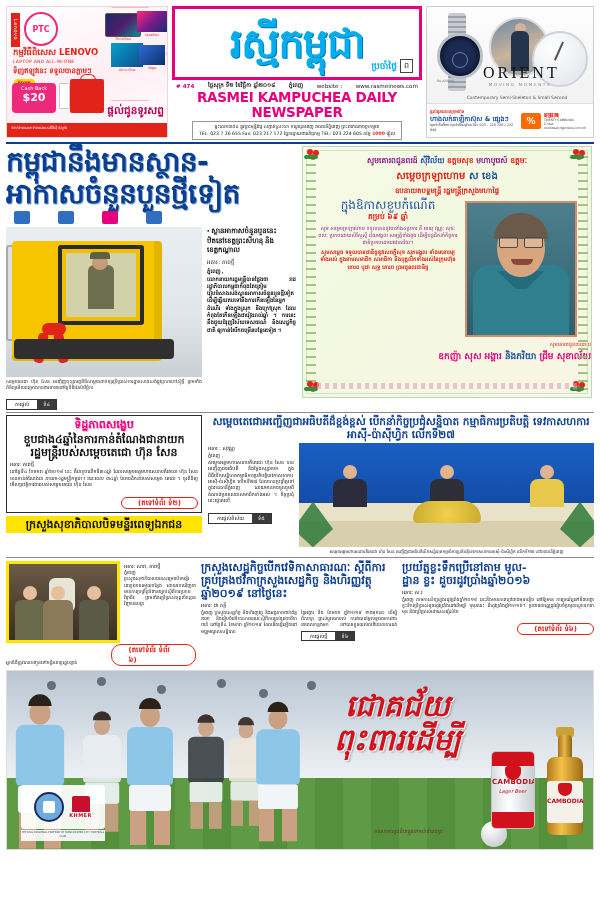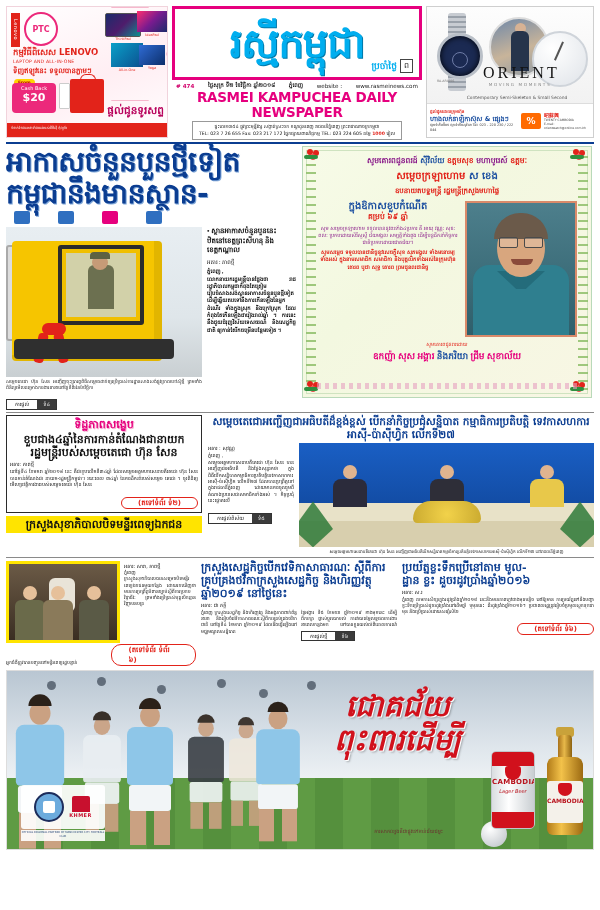--- a/index.html
+++ b/index.html
@@ -176,36 +176,36 @@
   .cg-flower i:nth-child(3){left:3px;top:5px;background:#e94b4b;}
   .cg-flower b{position:absolute;left:-3px;top:6px;width:14px;height:4px;background:#2f8f3f;border-radius:3px;display:block;}
   .cg-head{text-align:center;padding-top:9px;}
   .cg-l1{font-size:7.6px;color:#8a1b8a;font-weight:bold;}
   .cg-l1 .blue{color:#1b4fa0;} .cg-l1 .red{color:#e2231a;}
   .cg-l2{font-size:10px;color:#e2231a;font-weight:bold;margin-top:2px;}
   .cg-l2 .nm{color:#1b4fa0;}
   .cg-l3{font-size:7px;color:#e2231a;font-weight:bold;margin-top:2px;}
   .cg-cols{display:flex;padding:5px 14px 0 14px;gap:6px;}
   .cg-txt{flex:1;text-align:center;}
-  .cg-t1{font-size:10px;color:#1b4fa0;font-weight:bold;line-height:9px;}
+  .cg-t1{font-size:12px;color:#1b4fa0;font-weight:normal;line-height:9px;}
   .cg-t2{font-size:7.6px;color:#e2231a;font-weight:bold;line-height:10px;margin-top:2px;}
   .cg-t3{font-size:5px;color:#8a1b8a;line-height:7px;margin-top:3px;}
   .cg-t4{font-size:5.4px;color:#e2231a;font-weight:bold;line-height:7.4px;margin-top:3px;}
   .cg-portrait{width:108px;height:132px;border:2px solid #d98a6a;background:#3b6a78;position:relative;overflow:hidden;}
   .pt-bg{position:absolute;inset:0;background:linear-gradient(180deg,#4d7f8c,#2f5f6b);}
   .pt-body{position:absolute;left:6px;bottom:0;width:96px;height:70px;background:#2f7f8f;border-radius:16px 16px 0 0;}
   .pt-collar{position:absolute;left:30px;bottom:46px;width:48px;height:18px;background:#246c7b;
     clip-path:polygon(0 0,100% 0,60% 100%,40% 100%);}
   .pt-head{position:absolute;left:30px;top:16px;width:48px;height:58px;border-radius:24px/30px;background:#d8a67e;}
   .pt-hair{position:absolute;left:27px;top:10px;width:54px;height:26px;border-radius:27px 27px 0 0;background:#6b5a4a;}
   .pt-glass{position:absolute;left:32px;top:34px;width:44px;height:9px;}
   .pt-glass i{position:absolute;width:17px;height:9px;border:1px solid #4a4a4a;border-radius:2px;background:rgba(255,255,255,.2);}
   .pt-glass i:nth-child(1){left:0;} .pt-glass i:nth-child(2){right:0;}
   .pt-mouth{position:absolute;left:44px;top:56px;width:22px;height:6px;border-radius:0 0 11px 11px;background:#8a4a3a;}
-  .cg-foot{text-align:center;margin-top:4px;font-family:Liberation Serif, serif;}
+  .cg-foot{text-align:right;margin-top:4px;}
   .cg-f1{font-size:5px;color:#e2231a;}
   .cg-f2{font-size:9px;color:#e6007e;font-weight:bold;margin-top:2px;}
   .cg-f2 .b{color:#1b4fa0;}
   .cg-wave{position:absolute;left:14px;right:14px;bottom:8px;height:6px;
     background:repeating-linear-gradient(90deg,#e6a0c0 0 4px,transparent 4px 8px);opacity:.6;}
 
   
   .blk{border:1px solid #2b2b2b;padding:3px;box-sizing:border-box;background:#fff;}
   .pink-kicker{text-align:center;color:#e6007e;font-size:11px;font-weight:bold;line-height:12px;
     text-shadow:1px 1px 0 #f7b4d4;}
@@ -428,22 +428,22 @@
     </div>
   </div>
 
   <div class="body-wrap">
     <hr class="hr-blue">
 
     <div class="row-main">
 
       <div class="col-left">
         <div class="headline">
+          <div>កម្ពុជានឹងមានស្ថាន-</div>
           <div>អាកាសចំនួនបួនថ្មីទៀត</div>
-          <div>កម្ពុជានឹងមានស្ថាន-</div>
         </div>
         <div class="dots">
           <span class="dot"></span>
           <span class="dot"></span>
           <span class="dot pink"></span>
           <span class="dot"></span>
         </div>
 
         <div class="lead-row">
           <div style="width:196px;">

